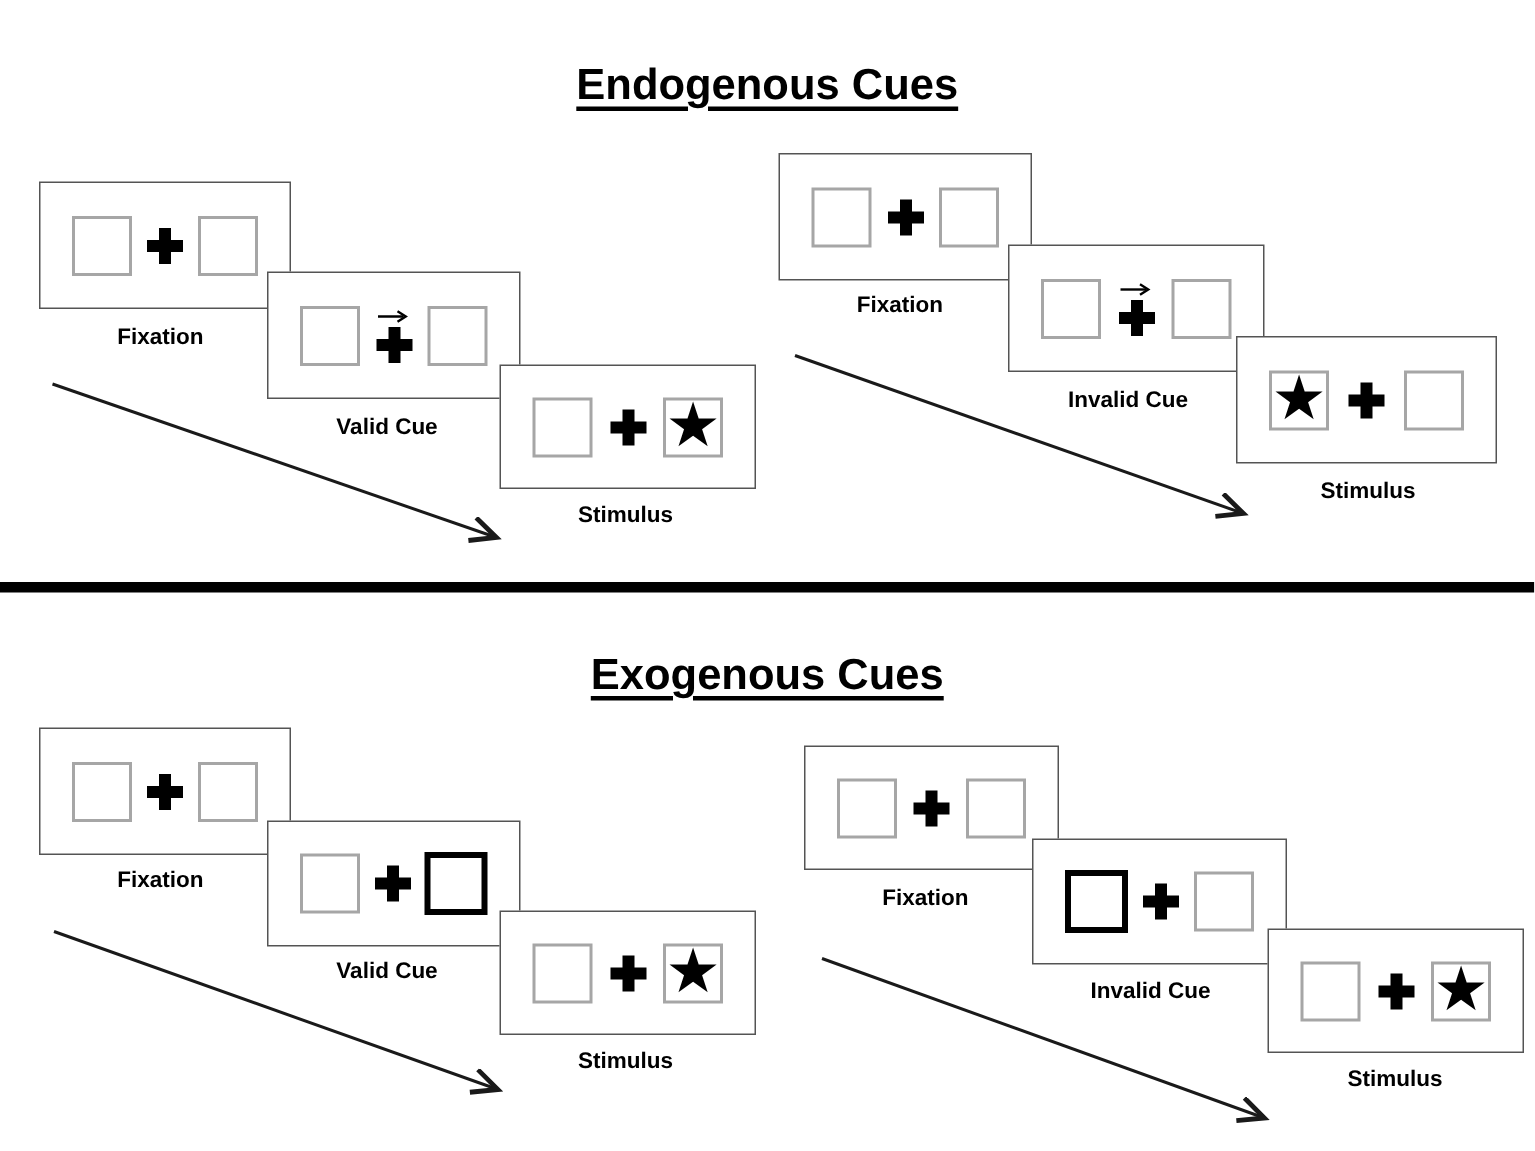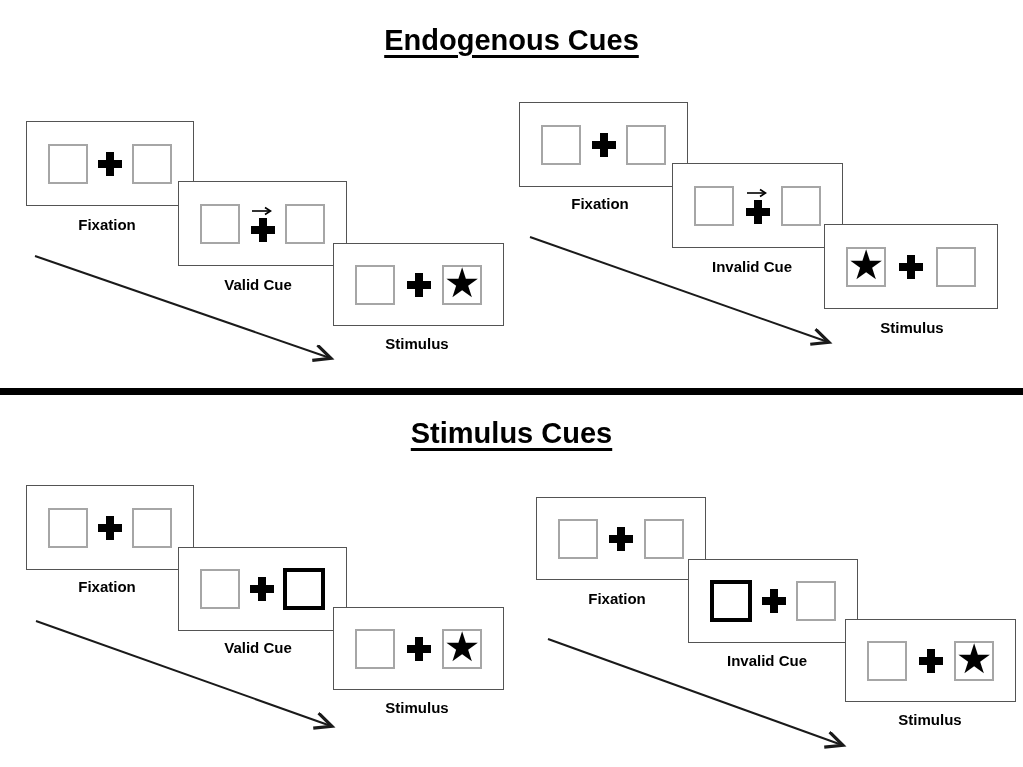--- a/index.html
+++ b/index.html
@@ -1,19 +1,19 @@
 <!DOCTYPE html>
 <html><head>
 <meta charset="utf-8">
 <style>
   html,body{margin:0;padding:0;background:#fff;}
   .stage{position:relative;width:1023px;height:767px;background:#fff;overflow:hidden;
          font-family:"Liberation Sans",sans-serif;color:#000;}
   .title{position:absolute;left:0;width:1023px;text-align:center;font-weight:bold;
-         font-size:29px;letter-spacing:0px;}
+         font-size:29px;letter-spacing:0px;margin-top:17px;}
   .title .u{text-decoration:underline;text-decoration-thickness:3px;text-underline-offset:5px;}
   .divider{position:absolute;left:0;top:388px;width:1023px;height:7px;background:#000;}
   .card{position:absolute;background:#fff;border:1.5px solid #545454;box-sizing:border-box;
         display:flex;align-items:center;justify-content:space-between;padding:0 21px;}
   .sq{width:40px;height:40px;border:2px solid #a6a6a6;box-sizing:border-box;background:#fff;
       display:flex;align-items:center;justify-content:center;overflow:hidden;}
   .sq.bold{width:42px;height:42px;border:4px solid #000;}
   .star{font-size:41px;line-height:42px;color:#000;margin-top:-3px;}
   .plus{position:relative;width:24px;height:24px;flex:none;}
   .plus::before{content:"";position:absolute;top:8px;left:0;width:24px;height:8px;background:#000;}
@@ -26,21 +26,21 @@
 </head>
 <body>
 
 <div class="stage">
 
   <div class="title" style="top:24px;">
     <span class="u">Endogenous Cues</span>
   </div>
   <div class="divider"></div>
   <div class="title" style="top:417px;">
-    <span class="u">Stimulus Cues</span>
+    <span class="u">Exogenous Cues</span>
   </div>
 
   <svg class="arrows" viewBox="0 0 1023 767">
     <defs>
       <marker id="ah" markerWidth="12" markerHeight="12" refX="9" refY="4.5" orient="auto">
         <path d="M1,0.5 L9.5,4.5 L1,8.5" fill="none" stroke="#1a1a1a" stroke-width="1.6"></path>
       </marker>
     </defs>
     <line x1="35" y1="256" x2="330" y2="358" stroke="#1a1a1a" stroke-width="2" marker-end="url(#ah)"></line>
     <line x1="530" y1="237" x2="828" y2="342" stroke="#1a1a1a" stroke-width="2" marker-end="url(#ah)"></line>

